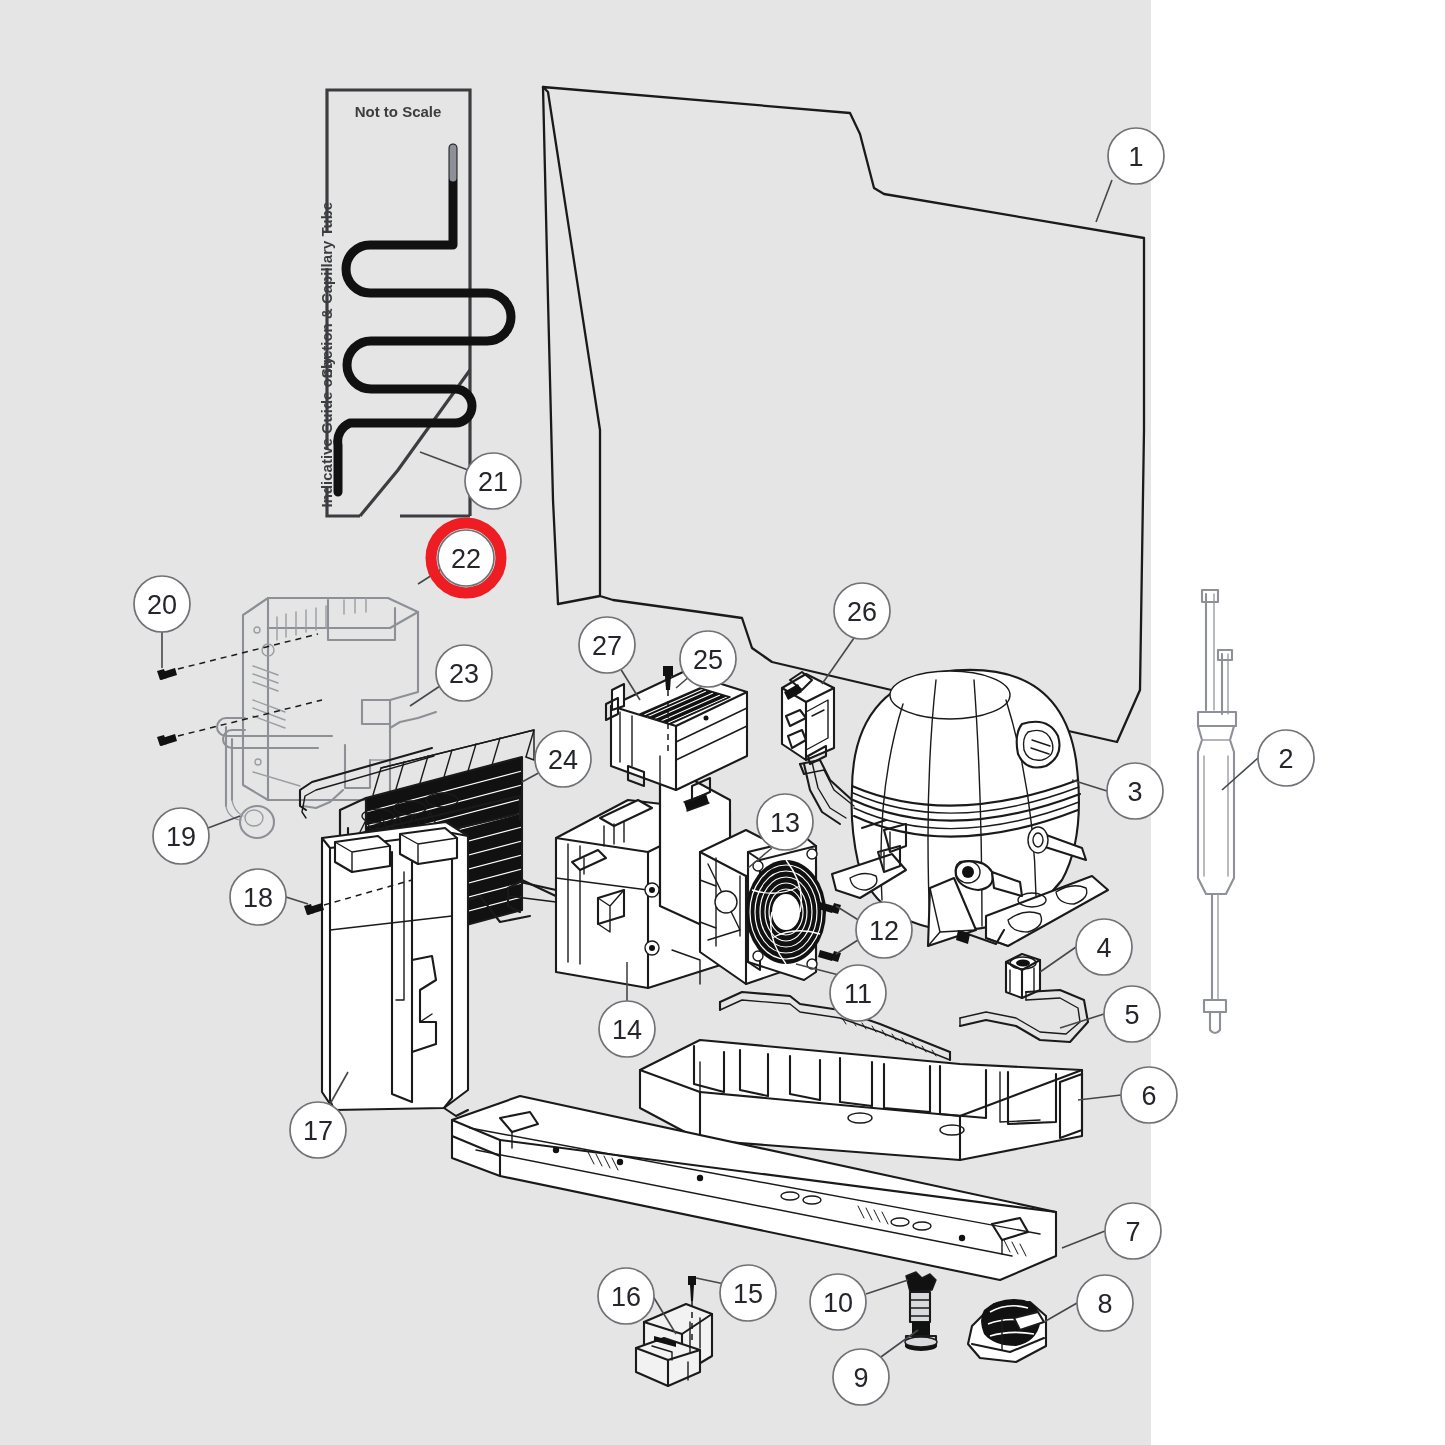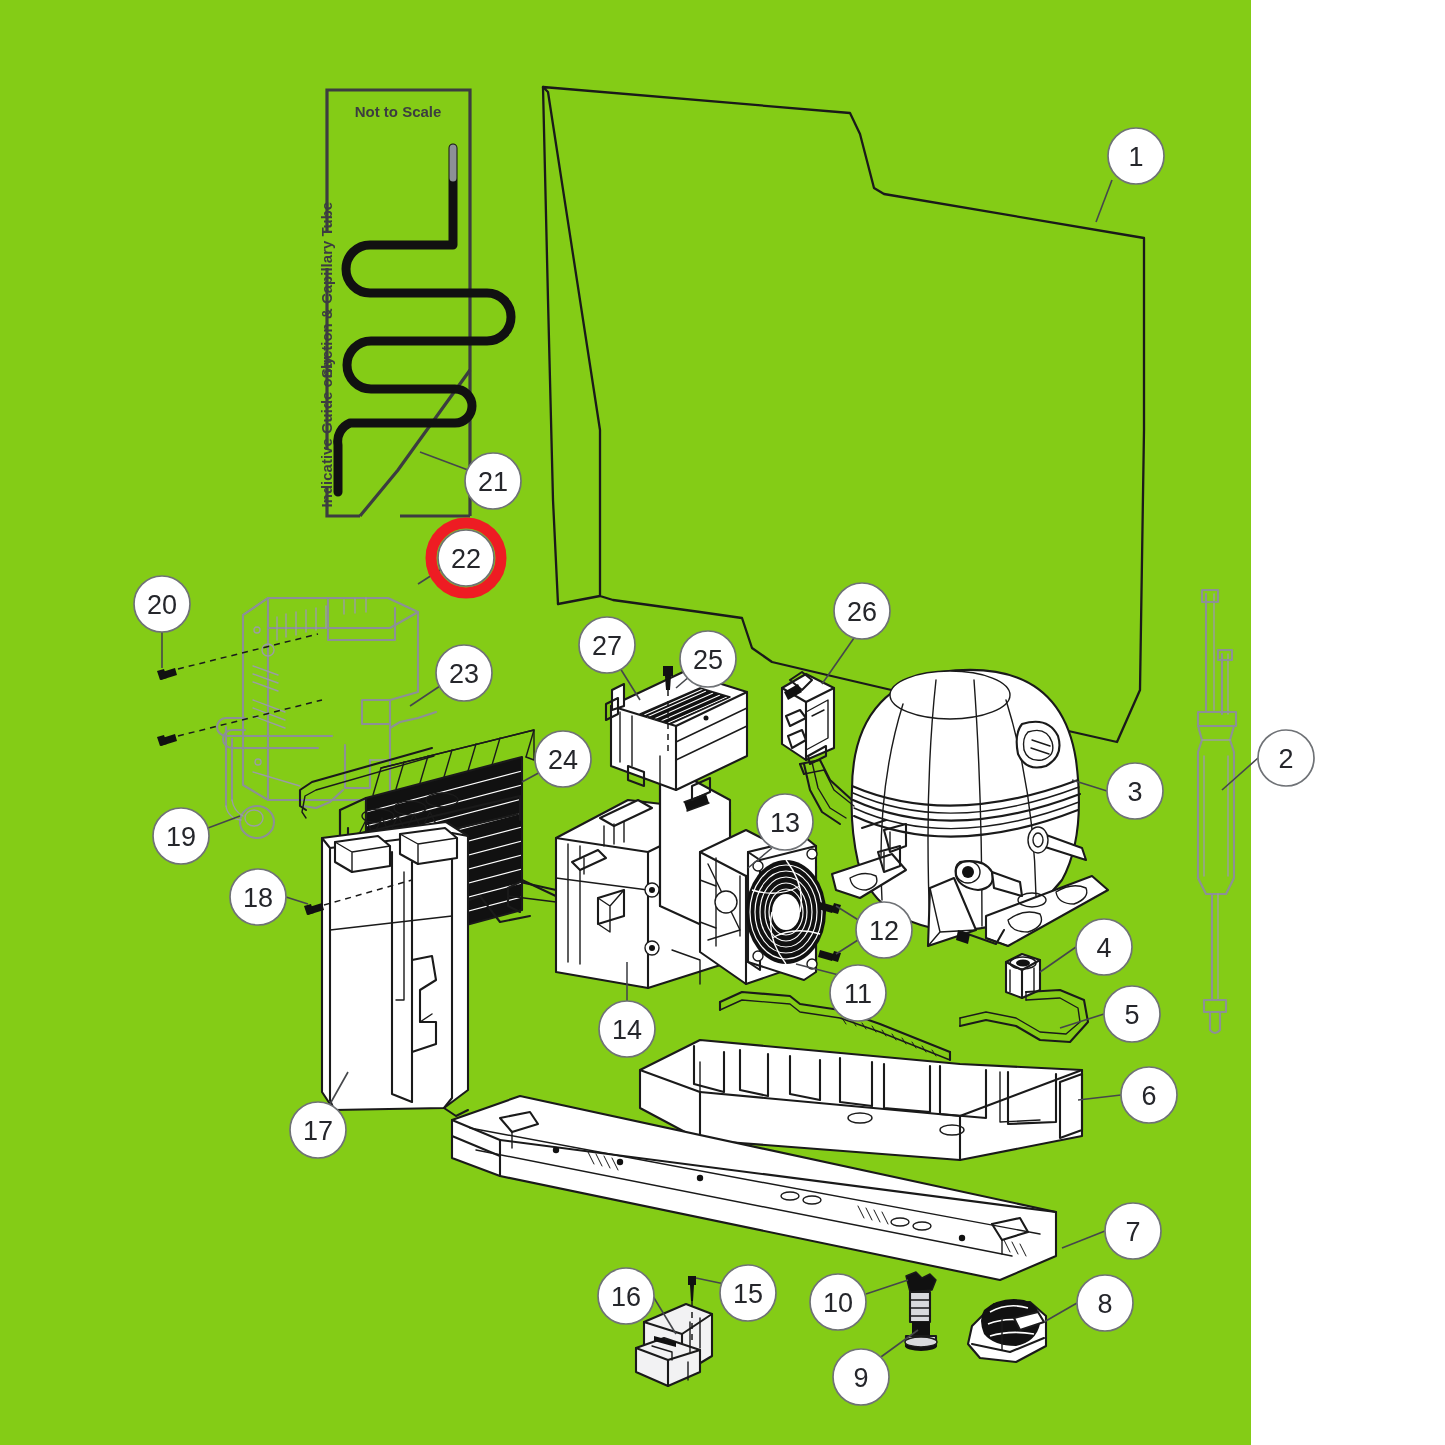--- a/index.html
+++ b/index.html
@@ -1,18 +1,18 @@
 <!DOCTYPE html>
 <html><head>
 <meta charset="utf-8">
 <style>
   html,body{margin:0;padding:0;background:#fff;}
   body{width:1445px;height:1445px;overflow:hidden;
        font-family:"Liberation Sans", sans-serif;}
-  #stage{position:relative;width:1251px;height:1445px;background:#84cc16;}
+  #stage{position:relative;width:1151px;height:1445px;background:#e5e5e5;}
   svg{display:block;}
   .cal-num{font-family:"Liberation Sans",sans-serif;font-size:27px;fill:#25262b;text-anchor:middle;dominant-baseline:central;}
   .cal-circ{fill:#ffffff;stroke:#6f7276;stroke-width:1.7;}
   .cal-hi{fill:none;stroke:#ee1c23;stroke-width:11;}
   .lead{stroke:#45474b;stroke-width:1.6;fill:none;}
   .ln{fill:none;stroke:#1a1a1a;stroke-width:2.1;stroke-linejoin:round;stroke-linecap:round;}
   .ln-thin{fill:none;stroke:#1a1a1a;stroke-width:1.4;stroke-linejoin:round;stroke-linecap:round;}
   .ln-hair{fill:none;stroke:#1a1a1a;stroke-width:1;stroke-linejoin:round;stroke-linecap:round;}
   .gry{fill:none;stroke:#8d9096;stroke-width:2.1;stroke-linejoin:round;stroke-linecap:round;}
   .gry-thin{fill:none;stroke:#9a9da3;stroke-width:1.4;stroke-linejoin:round;stroke-linecap:round;}

